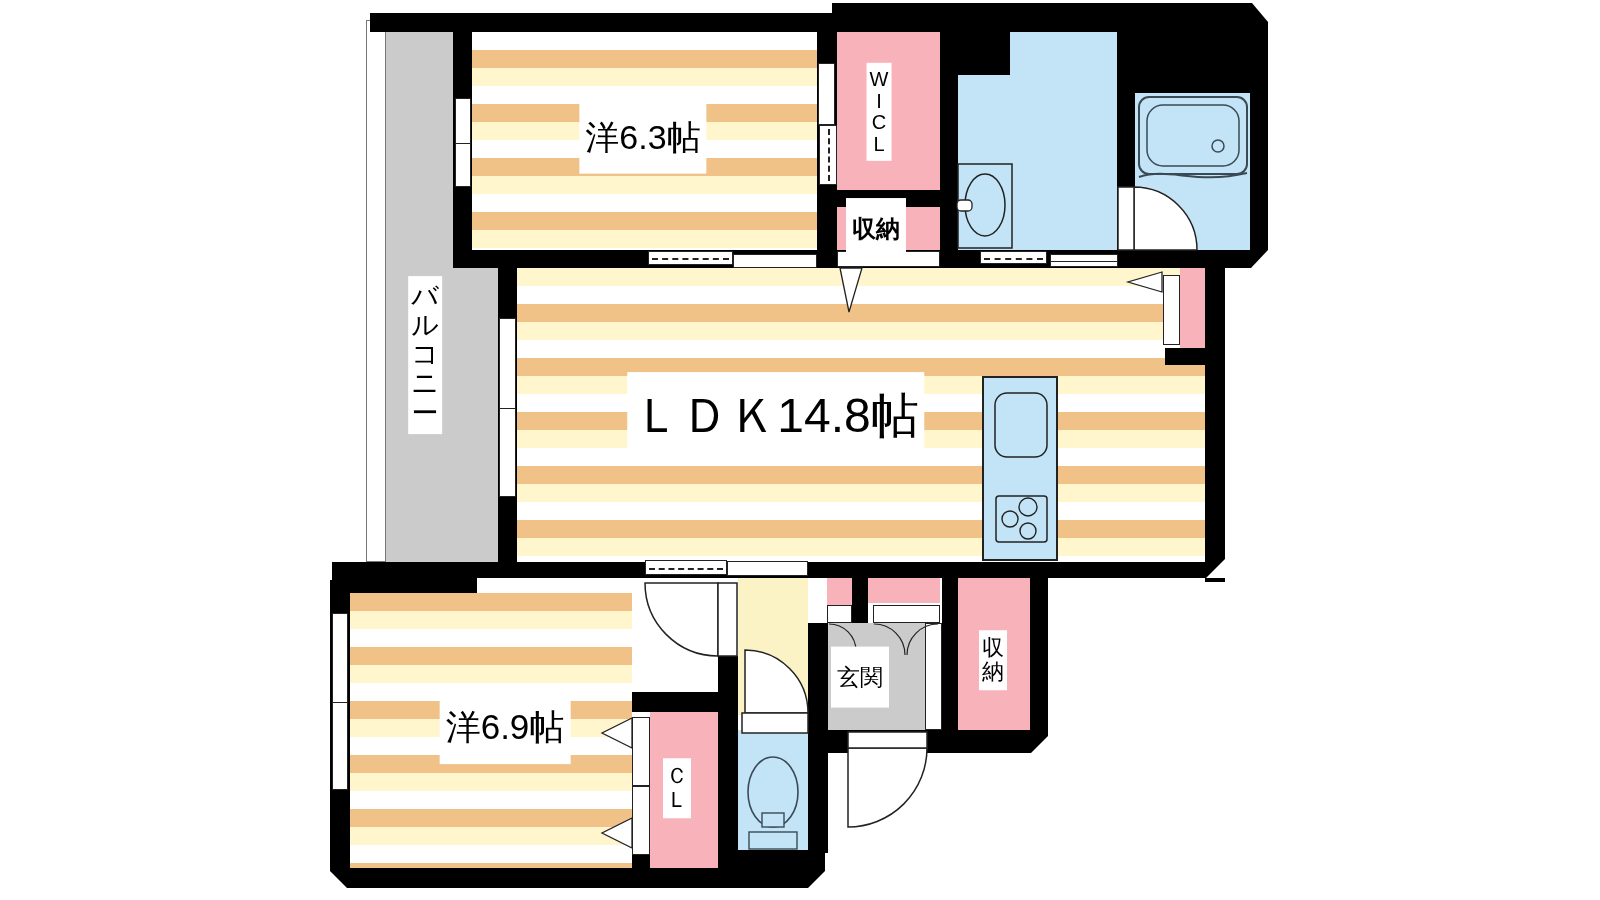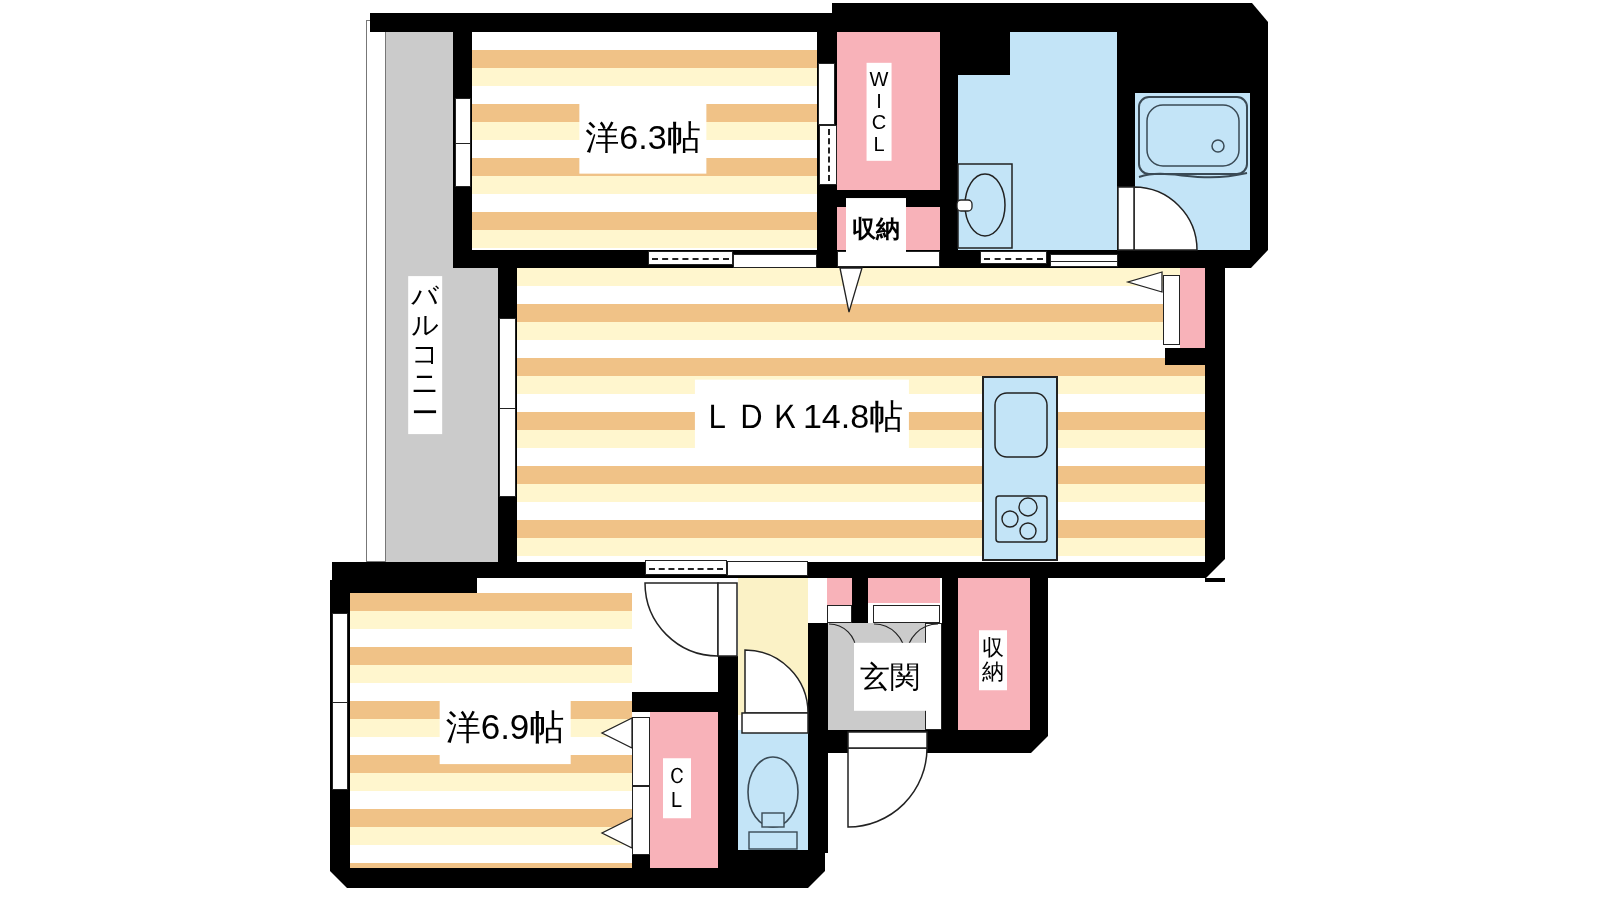--- a/index.html
+++ b/index.html
@@ -162,32 +162,32 @@
   </svg>
 
   <div class="lbl" style="left:643px;top:137px;font-size:34px;">洋6.3帖</div>
   <div class="lbl lbl-v" style="left:879px;top:112px;font-size:20px;">
     <span>W</span>
     <span>I</span>
     <span>C</span>
     <span>L</span>
   </div>
   <div class="lbl" style="left:876px;top:229px;font-size:24px;font-weight:bold;">収納</div>
-  <div class="lbl" style="left:802px;top:416px;font-size:34px;">ＬＤＫ14.8帖</div>
+  <div class="lbl" style="left:776px;top:416px;font-size:48px;">ＬＤＫ14.8帖</div>
   <div class="lbl lbl-v" style="left:425px;top:355px;font-size:27px;">
     <span>バ</span>
     <span>ル</span>
     <span>コ</span>
     <span>ニ</span>
     <span>ー</span>
   </div>
   <div class="lbl" style="left:505px;top:727px;font-size:35px;">洋6.9帖</div>
   <div class="lbl lbl-v" style="left:677px;top:788px;font-size:22px;">
     <span>Ｃ</span>
     <span>Ｌ</span>
   </div>
-  <div class="lbl" style="left:890px;top:677px;font-size:30px;">玄関</div>
+  <div class="lbl" style="left:860px;top:677px;font-size:23px;">玄関</div>
   <div class="lbl lbl-v" style="left:993px;top:660px;font-size:22px;">
     <span>収</span>
     <span>納</span>
   </div>
 
 </div>
 
 </body></html>

